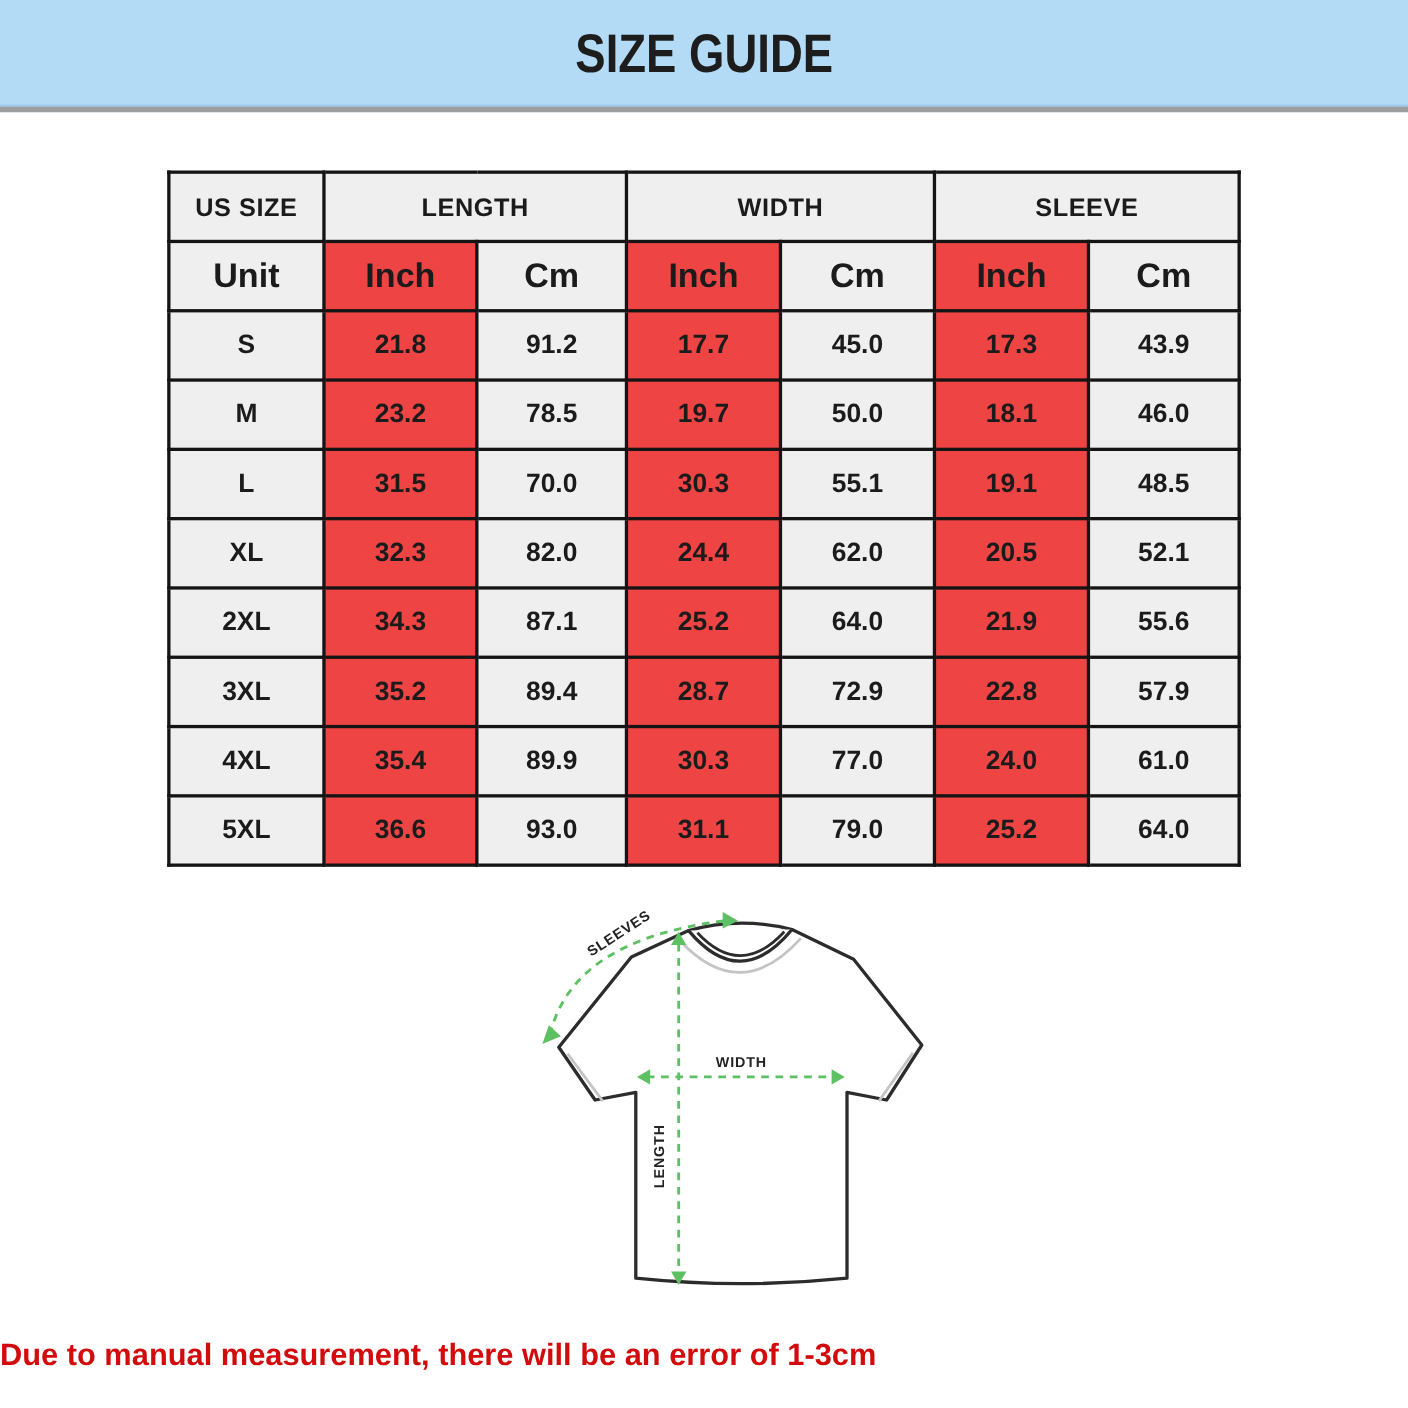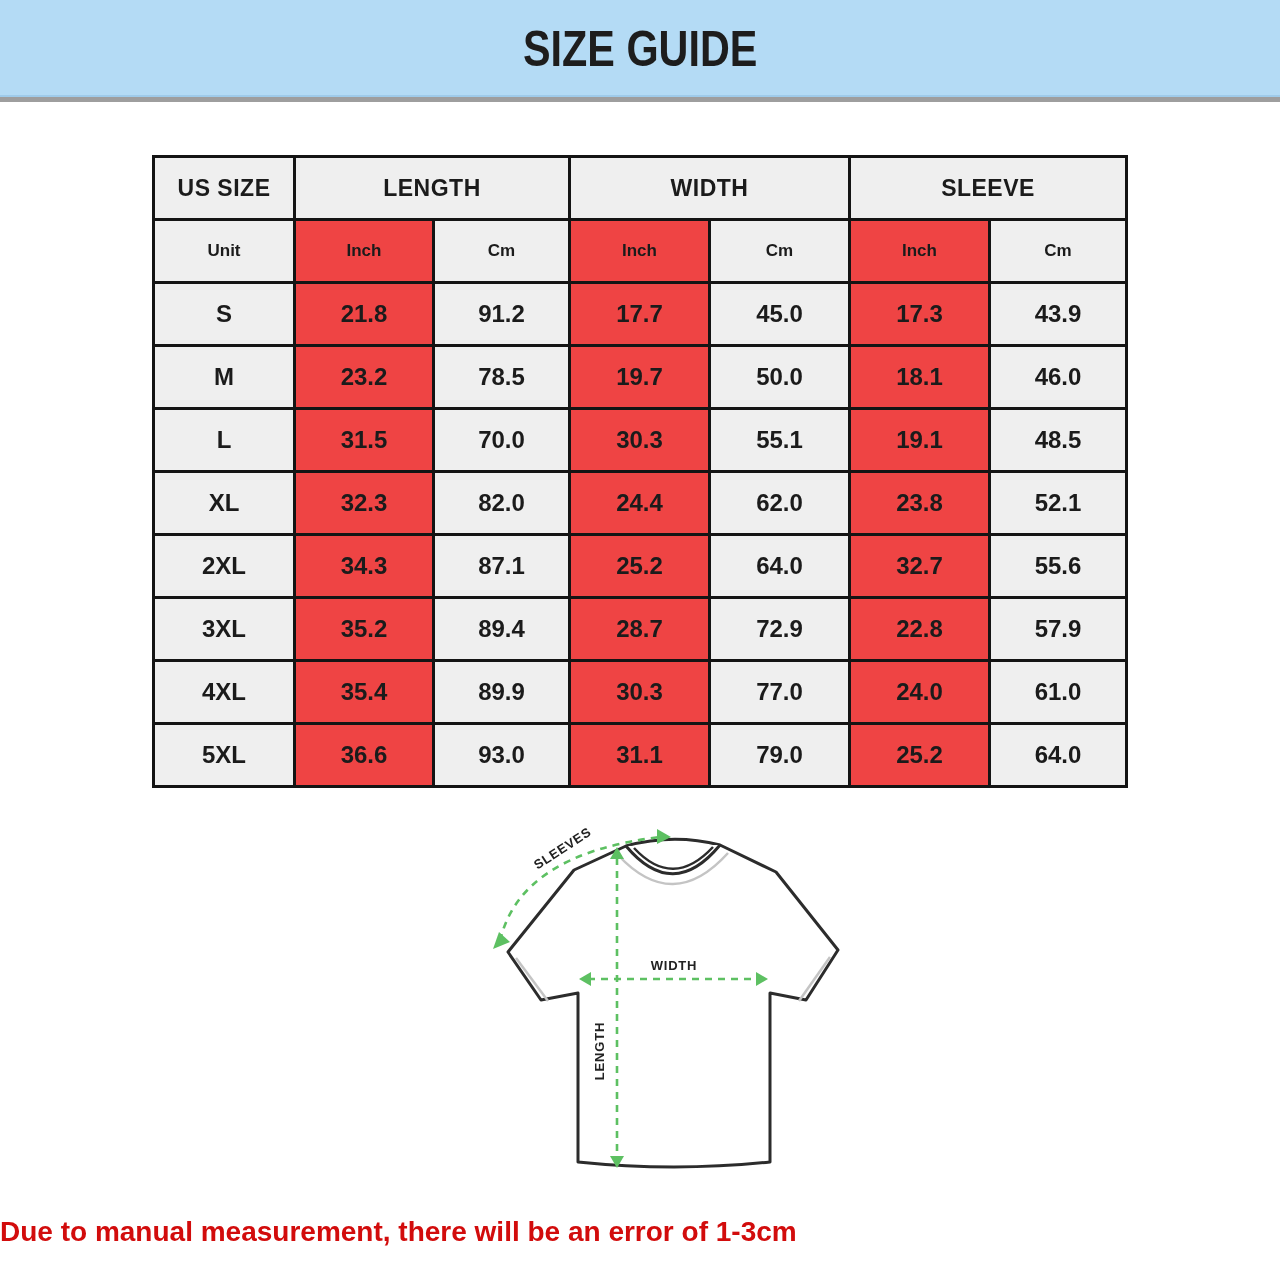--- a/index.html
+++ b/index.html
@@ -28,21 +28,21 @@
     position:absolute; left:152px; top:131px; width:973px;
     border-collapse:collapse; table-layout:fixed;margin-top:24px;
   }
   .size-table th, .size-table td {
     border:3px solid #141414;
     text-align:center; vertical-align:middle;
     font-weight:700; color:#1b1b1b; padding:0;
     height:60px;
   }
   .size-table .group-row th { font-size:23px; letter-spacing:0.5px; }
-  .size-table .unit-row td  { font-size:17px; }
+  .size-table .unit-row td  { font-size:31px; }
   .size-table .data-row td  { font-size:24px; }
   .cell-gray  { background:#efefef; }
   .cell-white { background:#ef4444; }
 
   
   .diagram {
     position:absolute; left:468px; top:810px; width:412px; height:382px;
   }
   .diagram svg { display:block; width:100%; height:100%; }
   .measure-label {
@@ -117,30 +117,30 @@
       <td class="cell-gray">55.1</td>
       <td class="cell-white">19.1</td>
       <td class="cell-gray">48.5</td>
     </tr>
     <tr class="data-row">
       <td class="cell-gray">XL</td>
       <td class="cell-white">32.3</td>
       <td class="cell-gray">82.0</td>
       <td class="cell-white">24.4</td>
       <td class="cell-gray">62.0</td>
-      <td class="cell-white">23.8</td>
+      <td class="cell-white">20.5</td>
       <td class="cell-gray">52.1</td>
     </tr>
     <tr class="data-row">
       <td class="cell-gray">2XL</td>
       <td class="cell-white">34.3</td>
       <td class="cell-gray">87.1</td>
       <td class="cell-white">25.2</td>
       <td class="cell-gray">64.0</td>
-      <td class="cell-white">32.7</td>
+      <td class="cell-white">21.9</td>
       <td class="cell-gray">55.6</td>
     </tr>
     <tr class="data-row">
       <td class="cell-gray">3XL</td>
       <td class="cell-white">35.2</td>
       <td class="cell-gray">89.4</td>
       <td class="cell-white">28.7</td>
       <td class="cell-gray">72.9</td>
       <td class="cell-white">22.8</td>
       <td class="cell-gray">57.9</td>

